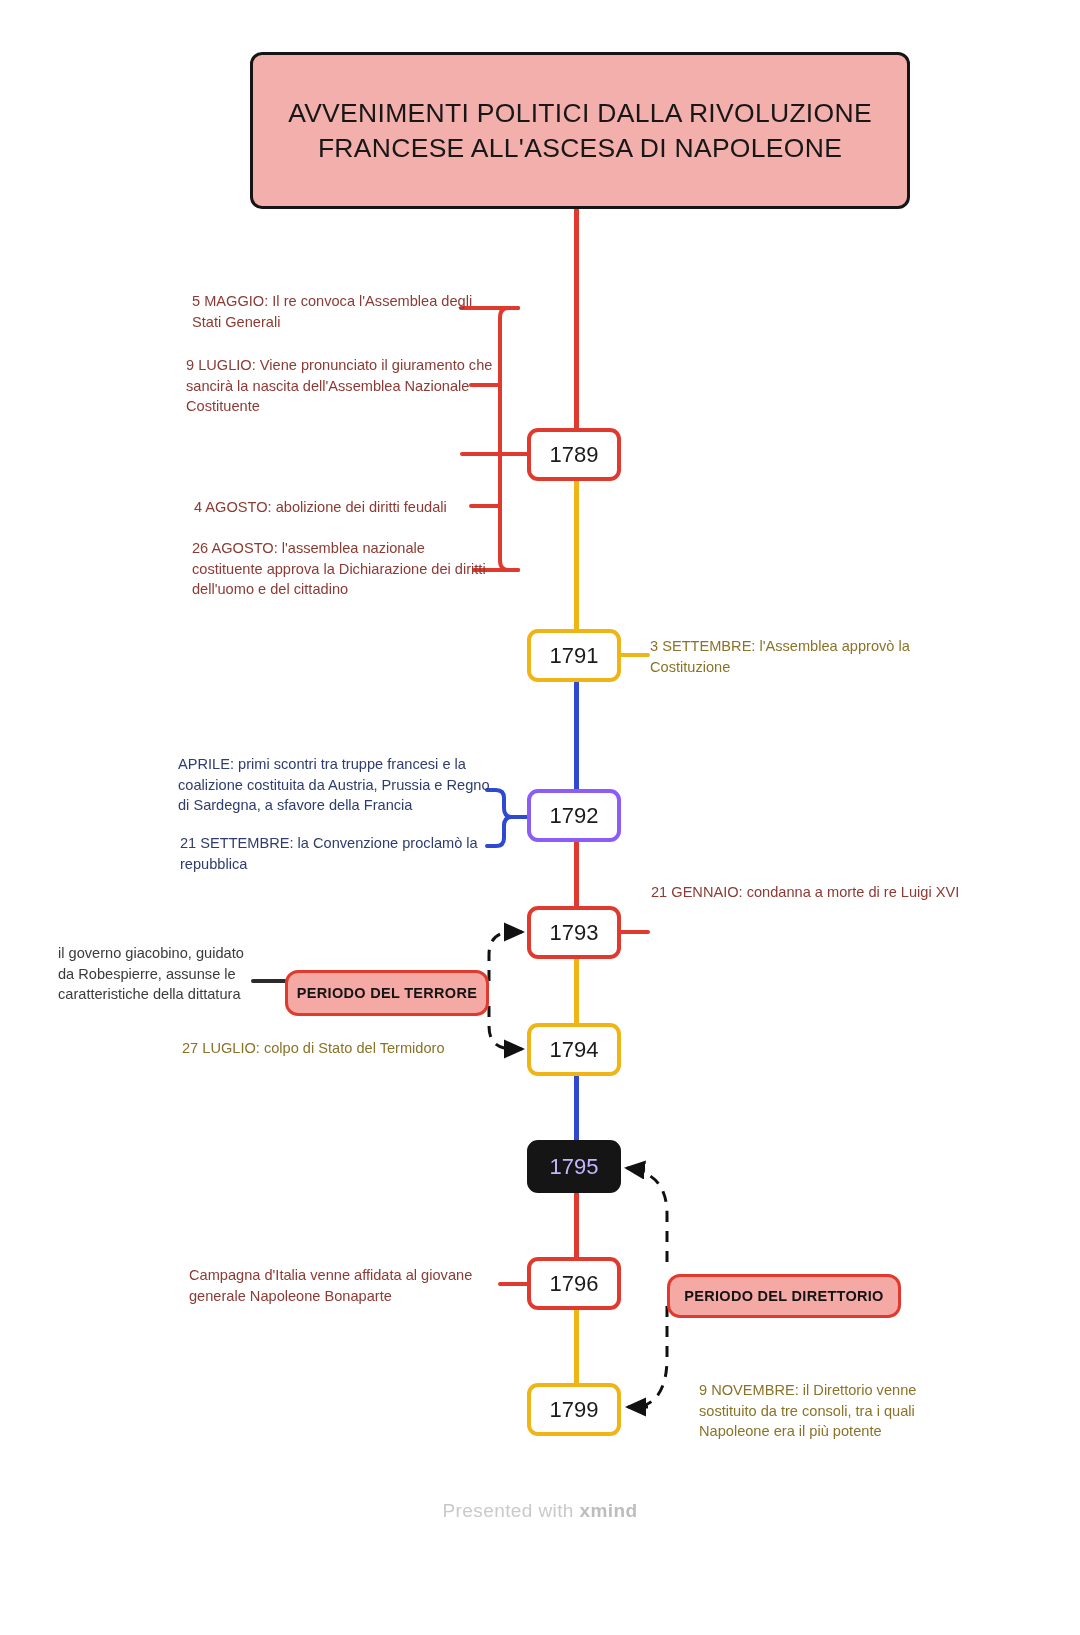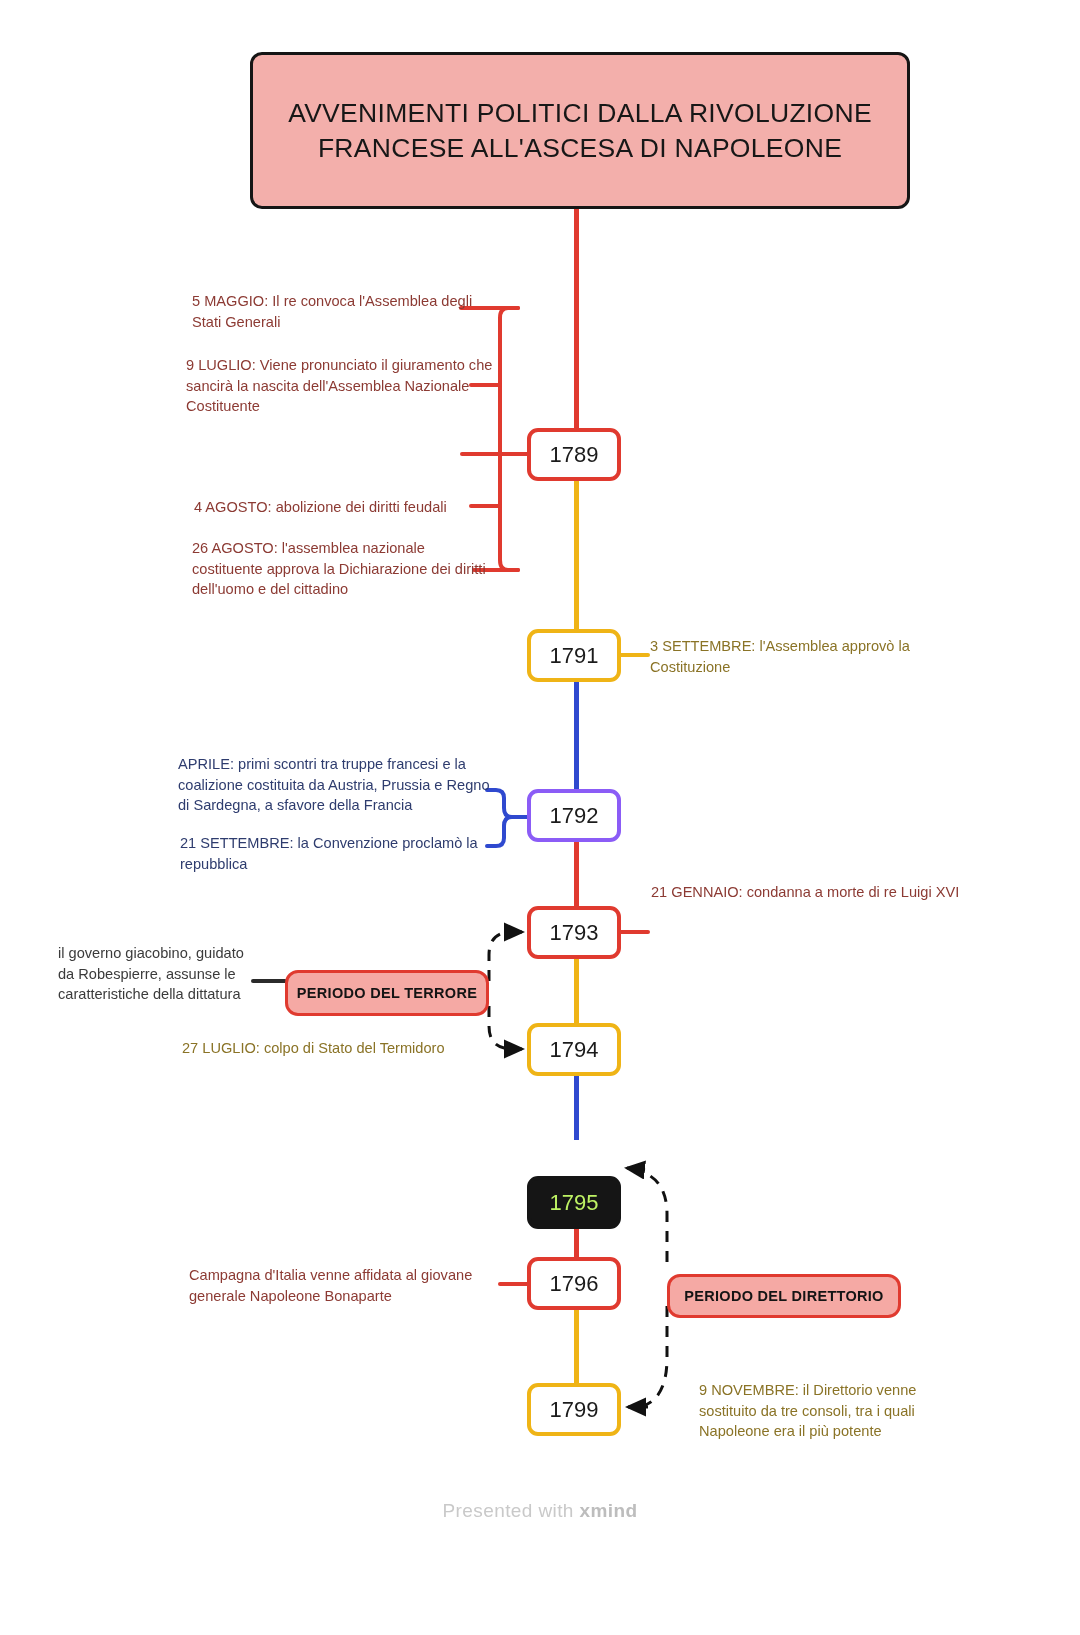--- a/index.html
+++ b/index.html
@@ -38,21 +38,21 @@
     border-radius: 11px;
     background: #ffffff;
     display: flex; align-items: center; justify-content: center;
     font-size: 22px;
     color: #1b1b1b;
     z-index: 6;
   }
   .year.red    { border: 4px solid #E03A2F; }
   .year.yellow { border: 4px solid #EFB416; }
   .year.blue   { border: 4px solid #8b5cf6; }
-  .year.black  { background: #151515; border: 4px solid #151515; color: #bef264; margin-top: 36px; }
+  .year.black  { background: #151515; border: 4px solid #151515; color: #c4b5fd; }
 
   
   .spine { position: absolute; width: 5px; z-index: 1; }
   .spine.red    { background: #E03A2F; }
   .spine.yellow { background: #EFB416; }
   .spine.blue   { background: #2F49CF; }
 
   
   svg.links {
     position: absolute; left: 0; top: 0;

